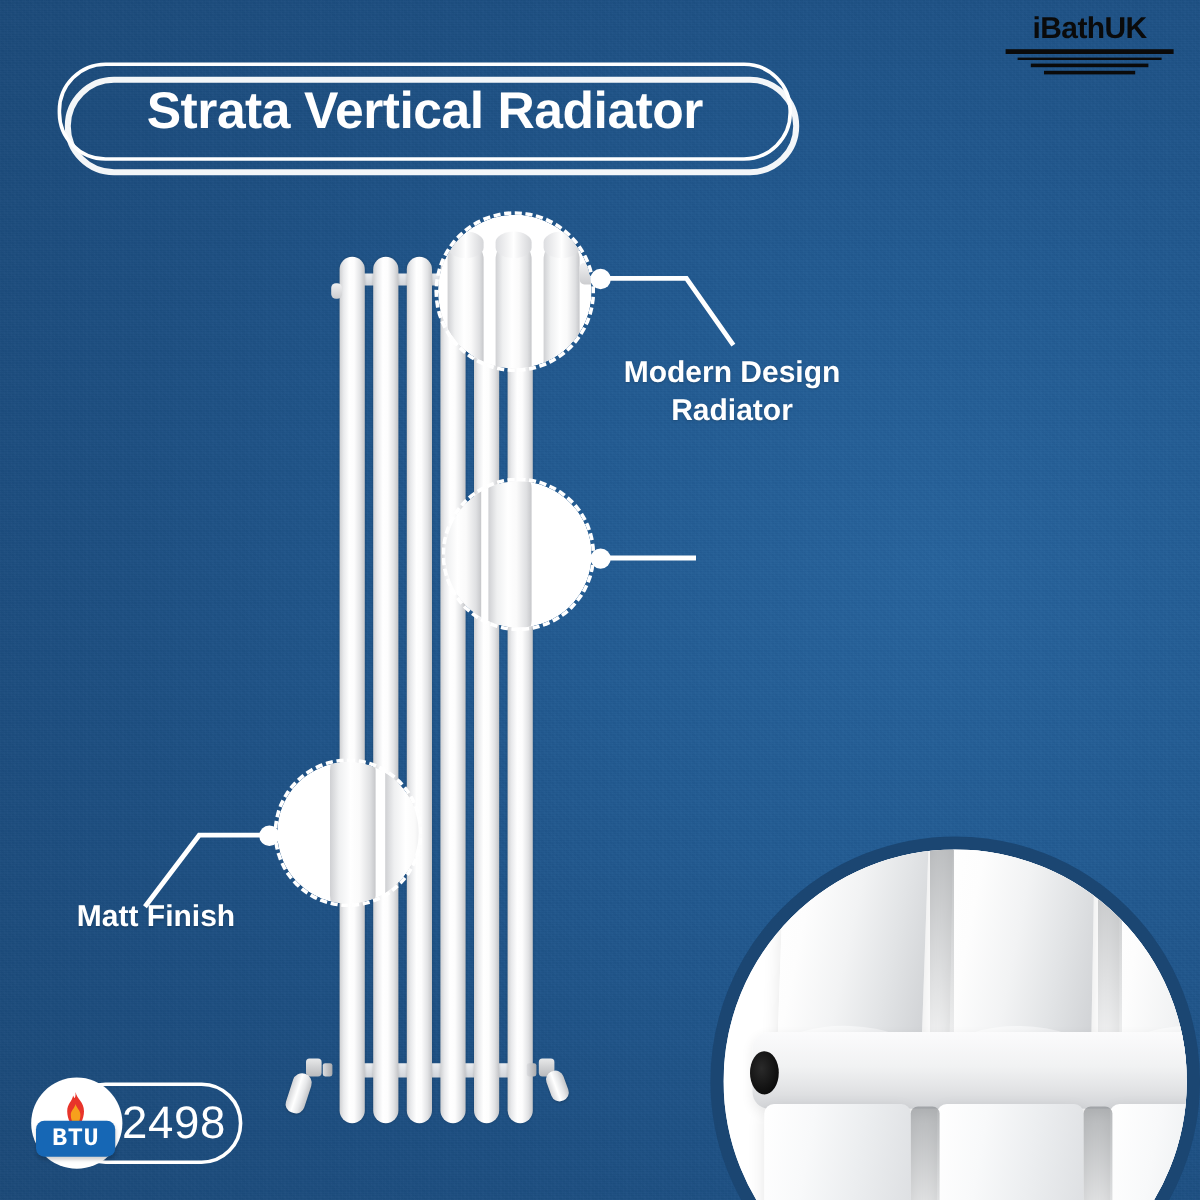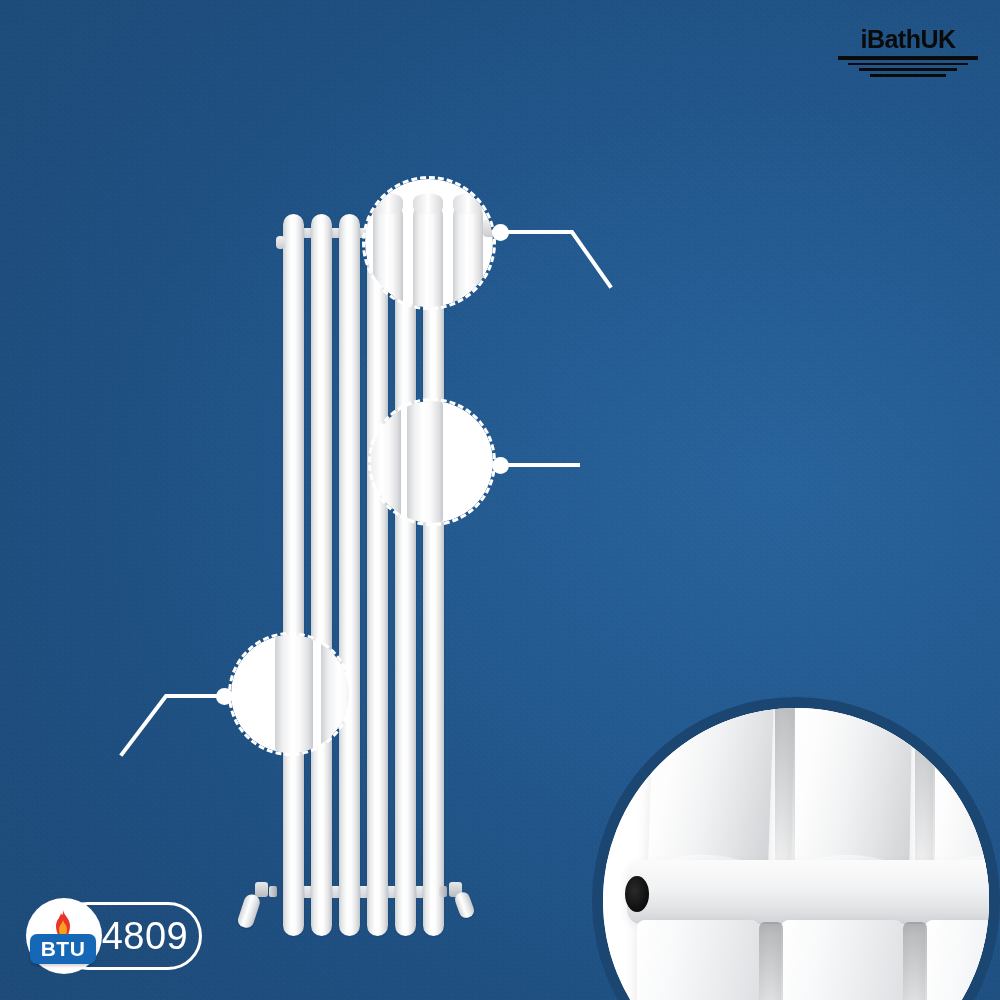--- a/index.html
+++ b/index.html
@@ -27,21 +27,21 @@
     background-image:
       repeating-linear-gradient(0deg, rgba(255,255,255,0.05) 0px, rgba(255,255,255,0.05) 1px, rgba(0,0,0,0.05) 1px, rgba(0,0,0,0.05) 2px),
       repeating-linear-gradient(90deg, rgba(255,255,255,0.04) 0px, rgba(255,255,255,0.04) 1px, rgba(0,0,0,0.04) 1px, rgba(0,0,0,0.04) 3px),
       repeating-linear-gradient(45deg, rgba(255,255,255,0.03) 0px, rgba(255,255,255,0.03) 2px, rgba(0,0,0,0.03) 2px, rgba(0,0,0,0.03) 4px);
   }
 
   
   #brand-logo {
     position: absolute;
     right: 22px;
-    top: 27px;
+    top: 12px;
     width: 140px;
     text-align: center;
     user-select: none;
   }
   #brand-logo .brand-text {
     font-size: 25px;
     font-weight: 700;
     letter-spacing: -0.5px;
     color: #0a0a0a;
     line-height: 1;
@@ -356,20 +356,21 @@
     display: flex;
     align-items: center;
     justify-content: center;
     box-shadow: 0 2px 3px rgba(0,0,0,0.18);
   }
   #btu-badge .btu-chip span {
     color: #ffffff;
     font-size: 21px;
     font-weight: 700;
     letter-spacing: 0.5px;
+    font-family: Liberation Mono, monospace;
   }
   #btu-badge .flame {
     position: absolute;
     left: 25px;
     top: 12px;
     width: 24px;
     height: 30px;
   }
 </style>
 </head>
@@ -380,20 +381,25 @@
   <div id="texture"></div>
 
   <div id="brand-logo">
     <div class="brand-text">iBathUK</div>
     <div class="rule r1"></div>
     <div class="rule r2"></div>
     <div class="rule r3"></div>
     <div class="rule r4"></div>
   </div>
 
+  <div id="title-plate">
+    <div class="shadow-arc"></div>
+    <div class="plate-box"></div>
+    <div class="title-text">Strata Vertical Radiator</div>
+  </div>
 
   <div id="radiator">
     <div id="manifold-top"></div>
     <div id="manifold-bottom"></div>
 
     <div class="tube" style="left:0px;"></div>
     <div class="tube" style="left:28px;"></div>
     <div class="tube" style="left:56px;"></div>
     <div class="tube" style="left:84px;"></div>
     <div class="tube" style="left:112px;"></div>
@@ -438,30 +444,33 @@
     <div class="mag-inner" style="background:#ffffff;">
       <div class="mag-tubes" style="left:44px; width:38px; border-radius:19px;"></div>
       <div class="mag-tubes" style="left:90px; width:38px; border-radius:19px;"></div>
     </div>
   </div>
 
   <svg class="leader-svg" style="left:500px; top:228px; width:120px; height:64px;" viewBox="0 0 120 64">
     <path d="M 4 4 L 72 4 L 110 58"></path>
   </svg>
   <div class="leader-dot" style="left:492px; top:224px;"></div>
+  <div class="callout-text" style="left:455px; top:294px; width:310px;">Modern Design
+Radiator</div>
 
   <svg class="leader-svg" style="left:500px; top:460px; width:80px; height:10px;" viewBox="0 0 80 10">
     <path d="M 2 5 L 78 5"></path>
   </svg>
   <div class="leader-dot" style="left:492px; top:457px;"></div>
 
   <svg class="leader-svg" style="left:118px; top:692px; width:110px; height:66px;" viewBox="0 0 110 66">
     <path d="M 106 4 L 48 4 L 4 62"></path>
   </svg>
   <div class="leader-dot" style="left:216px; top:688px;"></div>
+  <div class="callout-text" style="left:20px; top:748px; width:220px;">Matt Finish</div>
 
 
   <div id="photo-inset">
     <div class="photo-stage">
 
       <div class="big-tube" style="left:48px; top:-30px; width:120px; height:210px; transform:rotate(2deg);">
         <div class="tube-end"></div>
       </div>
       <div class="big-tube" style="left:190px; top:-46px; width:118px; height:226px; transform:rotate(1deg);">
         <div class="tube-end"></div>
@@ -487,21 +496,21 @@
         
       </div>
 
       <div class="shadow-gap" style="left:156px; top:214px; width:24px; height:110px;"></div>
       <div class="shadow-gap" style="left:300px; top:214px; width:24px; height:110px;"></div>
     </div>
   </div>
 
   <div id="btu-badge">
     <div class="pill"></div>
-    <div class="pill-value">4809</div>
+    <div class="pill-value">2498</div>
     <div class="disc"></div>
     <svg class="flame" viewBox="0 0 24 30">
       <path d="M12 0 C13 6 19 8 19 16 C19 23 15 29 12 29 C9 29 5 23 5 16 C5 10 9 8 10 3 C11 6 12 6 12 0 Z" fill="#e8342a"></path>
       <path d="M12 10 C13 14 16 15 16 19 C16 23.5 14 27 12 27 C10 27 8 23.5 8 19 C8 15.5 11 14 12 10 Z" fill="#f7a01c"></path>
     </svg>
     <div class="btu-chip">
       <span>BTU</span>
     </div>
   </div>
 

